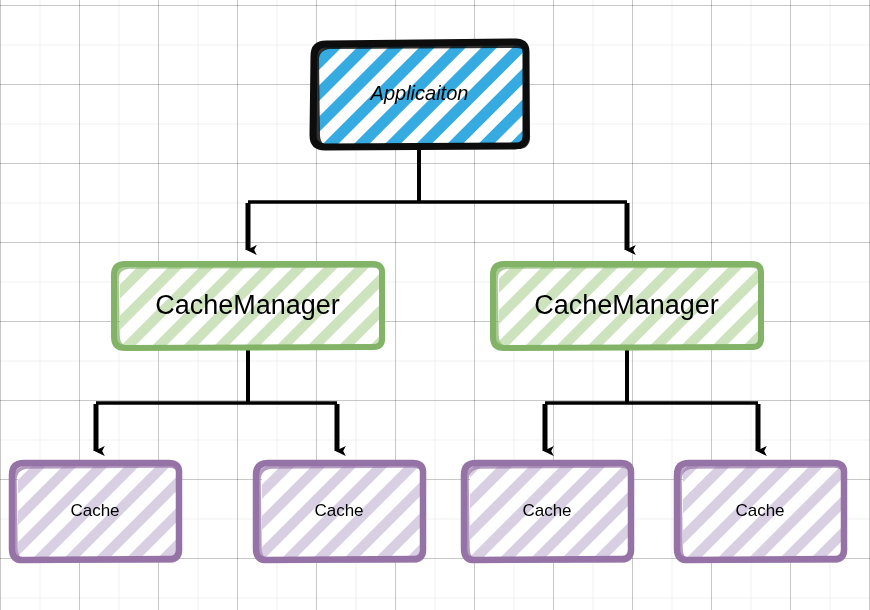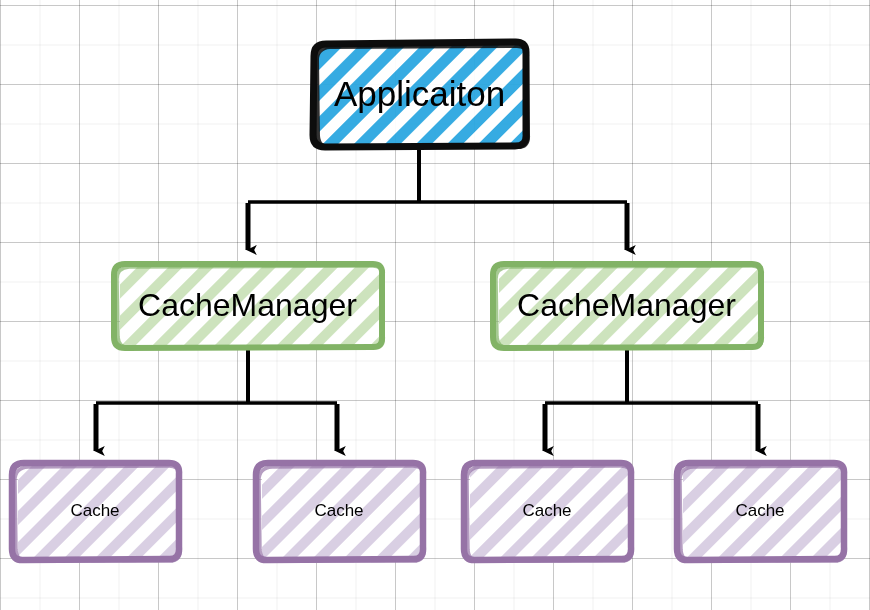--- a/index.html
+++ b/index.html
@@ -37,22 +37,22 @@
     position: absolute;
     display: flex;
     align-items: center;
     justify-content: center;
     color: #000000;
     font-family: "Liberation Sans", sans-serif;
     font-weight: 400;
     white-space: nowrap;
     pointer-events: none;
   }
-  .label-app { font-size: 35px; }
-  .label-cm  { font-size: 32px; text-align: right; }
+  .label-app { font-size: 20px; font-style: italic; }
+  .label-cm  { font-size: 27px; text-align: right; }
   .label-cache { font-size: 17px; }
 </style>
 </head>
 <body>
 
 <div id="canvas">
 
   <svg id="diagram-svg" viewBox="0 0 870 610" xmlns="http://www.w3.org/2000/svg">
     <defs>
 

